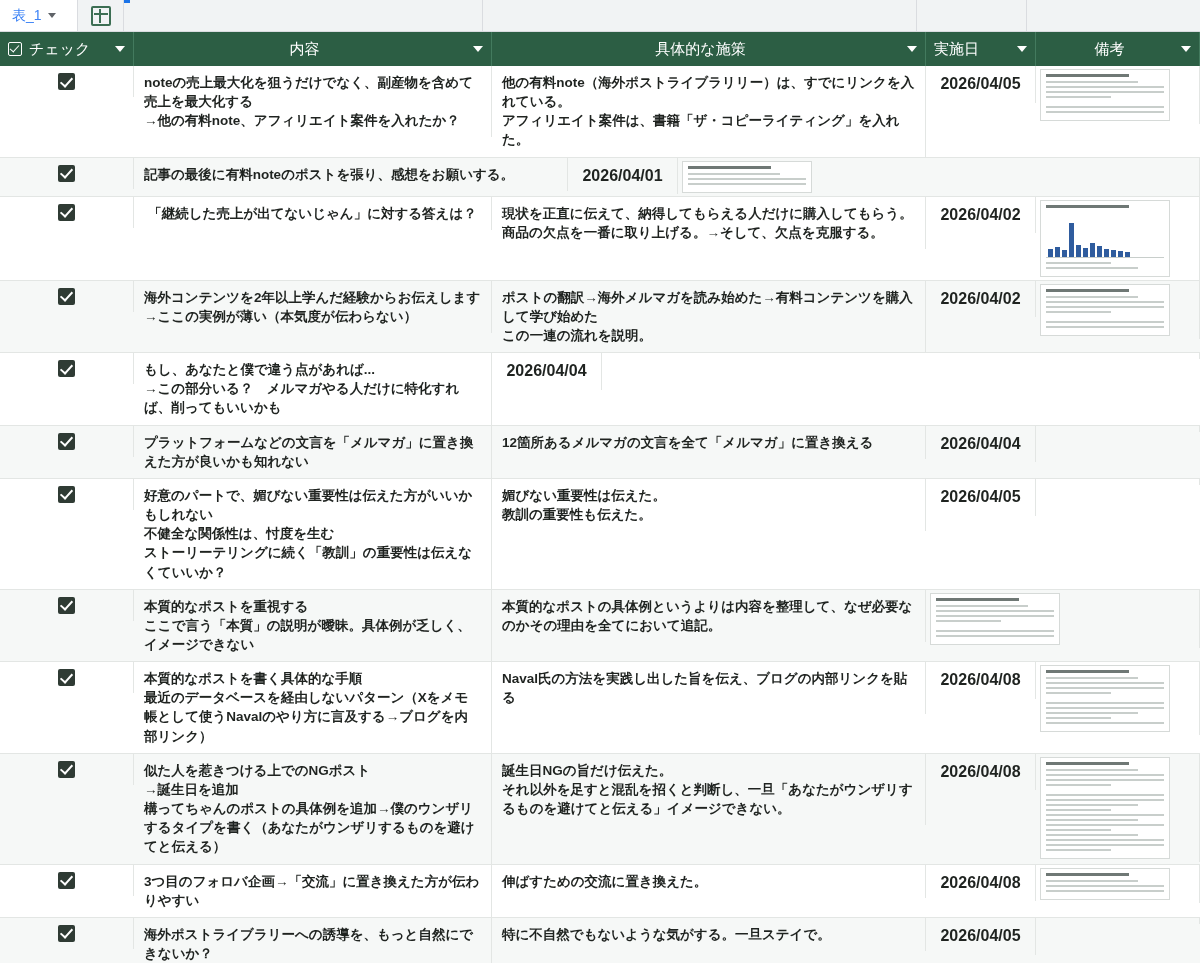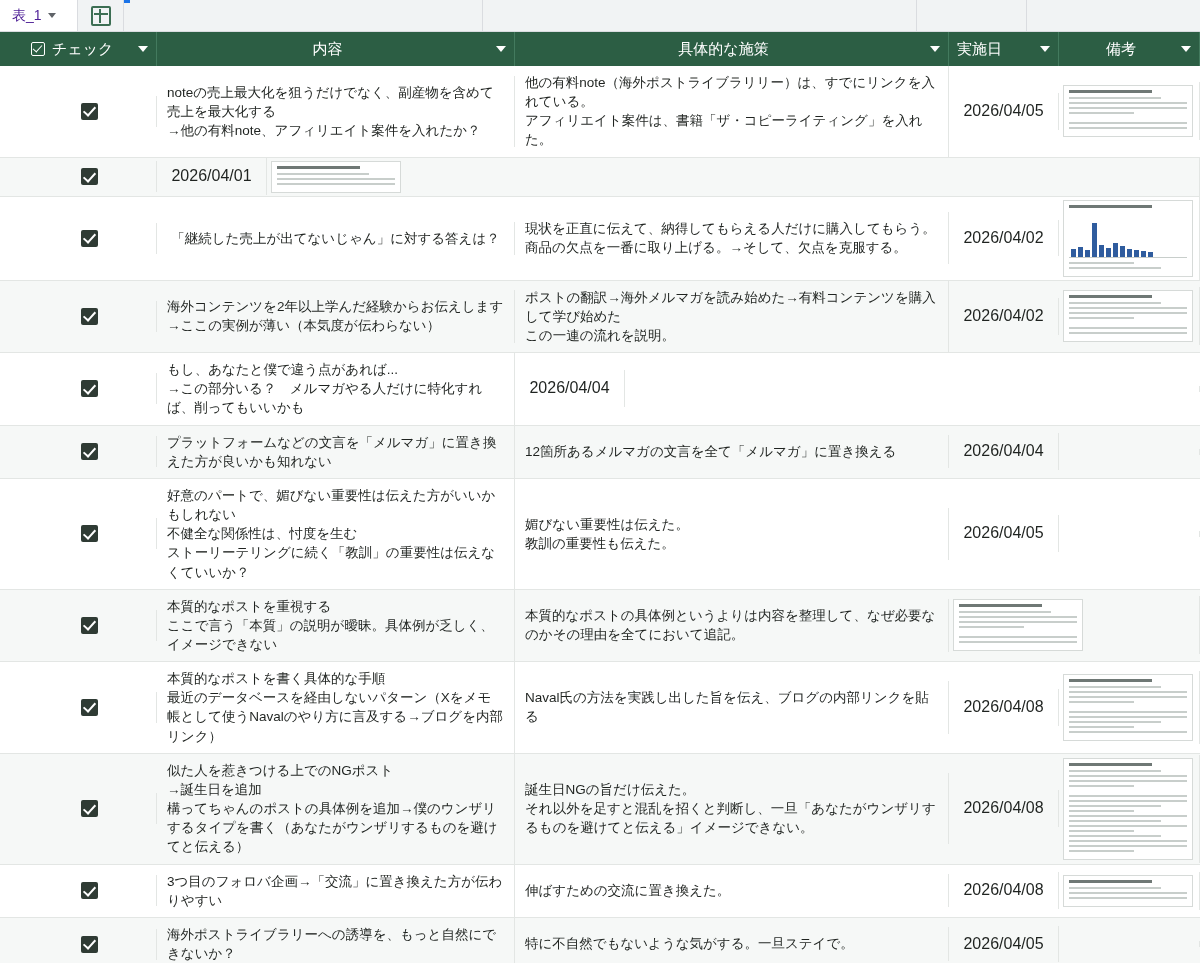--- a/index.html
+++ b/index.html
@@ -23,21 +23,21 @@
     align-items: stretch;
   }
   .tab {
     display: flex;
     align-items: center;
     gap: 6px;
     padding: 0 10px 0 12px;
     background: #ffffff;
     border-right: 1px solid #dadce0;
     font-size: 14px;
-    color: #4c1d95;
+    color: #3b82f6;
     min-width: 78px;
   }
   .tab-caret {
     width: 0; height: 0;
     border-left: 4px solid transparent;
     border-right: 4px solid transparent;
     border-top: 5px solid #5f6368;
     display: inline-block;
   }
   .tab-addbtn {
@@ -130,37 +130,38 @@
     content: "";
     position: absolute;
     left: 3px; top: 0px;
     width: 4px; height: 8px;
     border: solid #ffffff;
     border-width: 0 1.5px 1.5px 0;
     transform: rotate(42deg);
   }
 
   
-  .c-check { width: 134px; margin-left: 23px; }
+  .c-check { width: 134px; }
   .c-content { width: 358px; }
   .c-measure { width: 434px; }
   .c-date { width: 110px; gap: 32px; }
   .c-note { flex: 1; }
 
   
   .grid {
     width: 1200px;
     height: 897px;
     overflow: hidden;
   }
   .row {
     display: flex;
     border-bottom: 1px solid #e3e6e4;
-    align-items: center;
+    align-items: flex-start;
     background: #ffffff;
+    font-weight: bold;
   }
   .row.alt { background: #f6f8f7; }
   .cell {
     border-right: 1px solid #e3e6e4;
     padding: 7px 10px;
     font-size: 13.5px;
     line-height: 1.42;
     color: #1f2320;
     display: flex;
     align-items: center;
@@ -305,20 +306,23 @@
           <div class="ln s"></div>
           <div class="gap"></div>
           <div class="ln"></div>
           <div class="ln"></div>
         </div>
       </div>
     </div>
     <div class="row alt">
       <div class="cell check c-check">
         <span class="cbox"></span>
+      </div>
+      <div class="cell content c-measure">
+        <span class="txt">記事の最後に有料noteのポストを張り、感想をお願いする。</span>
       </div>
       <div class="cell date c-date">
         <span>2026/04/01</span>
       </div>
       <div class="cell note c-note">
         <div class="thumb">
           <div class="thumb-title"></div>
           <div class="ln m"></div>
           <div class="ln"></div>
           <div class="ln"></div>

